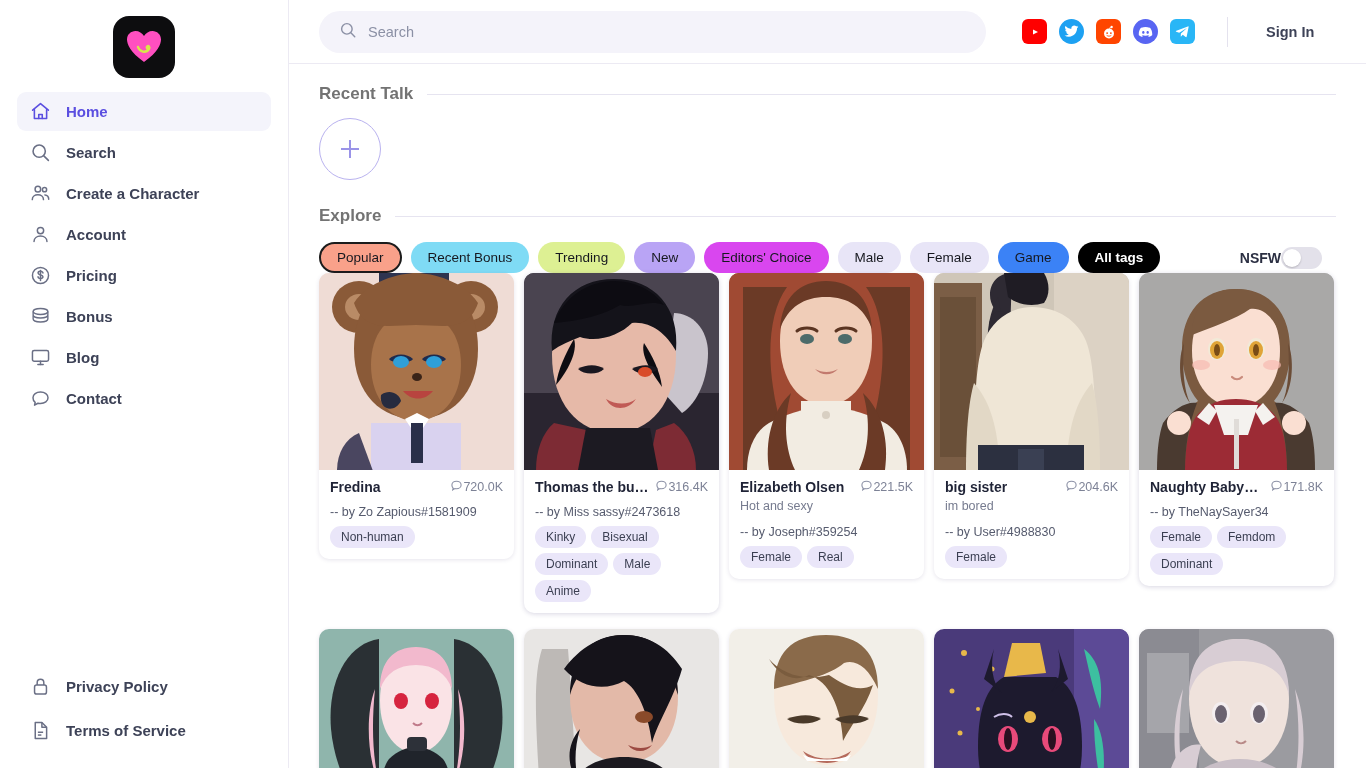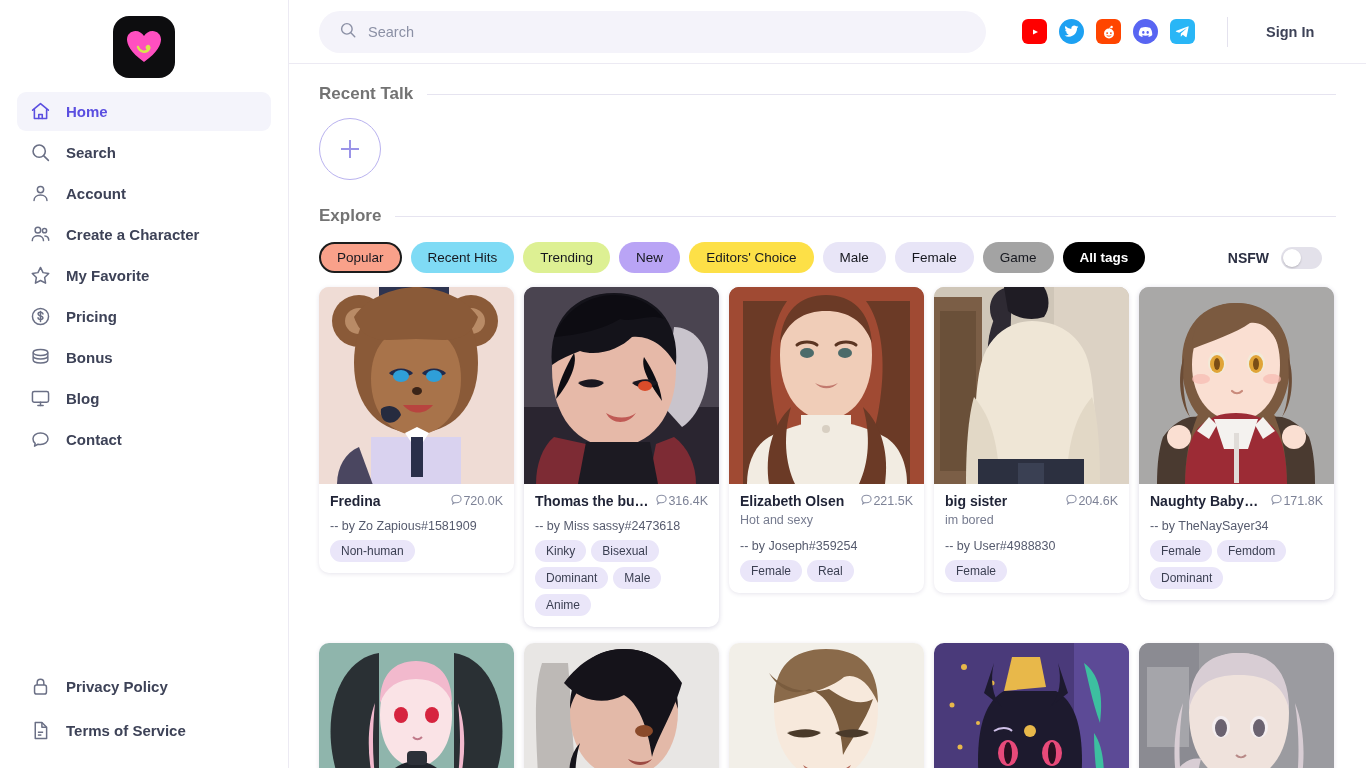--- a/index.html
+++ b/index.html
@@ -70,27 +70,27 @@
   .plus::after { top: 8px; left: 0; height: 2px; width: 18px; }
 
   .tags-row { display: flex; align-items: center; gap: 9px; margin-top: 16px; }
   .tag {
     height: 31px; padding: 0 16px; border-radius: 16px; font-size: 13.5px;
     display: flex; align-items: center; justify-content: flex-start; cursor: pointer;
     color: #16181f; white-space: nowrap; border: 1px solid transparent;
   }
   .tag.sel { border: 2px solid #1c1c1c; font-weight: normal; }
   .tag.dark { background: #000; color: #fff; font-weight: bold; }
-  .nsfw-wrap { margin-left: auto; display: flex; align-items: center; gap: 12px; padding-right: 14px; }
+  .nsfw-wrap { margin-left: auto; display: flex; align-items: center; padding-right: 14px; }
   .nsfw-label { font-size: 14px; font-weight: bold; color: #2b2f42; }
   .toggle { width: 41px; height: 22px; border-radius: 11px; background: #e3e1ea; position: relative; cursor: pointer; }
   .toggle .knob { position: absolute; top: 2px; left: 2px; width: 18px; height: 18px; border-radius: 50%; background: #fff; box-shadow: 0 1px 2px rgba(0,0,0,.2); }
 
   
-  .grid { display: grid; grid-template-columns: repeat(5, 195px); gap: 0 10px; margin-top: 14px; }
+  .grid { display: grid; grid-template-columns: repeat(5, 195px); gap: 0 10px; }
   .card {
     border-radius: 10px; background: #fff; overflow: hidden; cursor: pointer;
     box-shadow: 0 1px 4px rgba(60,50,110,.13); align-self: start;
   }
   .card.hl { box-shadow: 0 1px 5px rgba(60,50,110,.2); }
   .thumb { width: 100%; height: 197px; position: relative; overflow: hidden; }
   .card-body { padding: 9px 11px 11px; }
   .card-top { display: flex; align-items: flex-start; justify-content: space-between; gap: 6px; }
   .card-name {
     font-size: 14px; font-weight: bold; color: #1f2336;
@@ -135,47 +135,39 @@
               <circle cx="10.5" cy="10.5" r="7"></circle>
               <path d="M15.8 15.8 21 21"></path>
             </svg>
         </span>
         <span>Search</span>
       </div>
 
       <div class="nav-item">
         <span class="ico">
           <svg width="21" height="21" viewBox="0 0 24 24" fill="none" stroke="#6a6f85" stroke-width="1.7" stroke-linecap="round">
-              <circle cx="12" cy="7.5" r="3.6"></circle>
-              <path d="M4.6 20c0-4 3.4-6.2 7.4-6.2s7.4 2.2 7.4 6.2"></path>
-            </svg>
-        </span>
-        <span>Account</span>
-      </div>
-
-      <div class="nav-item">
-        <span class="ico">
-          <svg width="21" height="21" viewBox="0 0 24 24" fill="none" stroke="#6a6f85" stroke-width="1.7" stroke-linecap="round">
               <circle cx="9" cy="7" r="3.2"></circle>
               <path d="M2.6 19c0-3.6 2.9-5.6 6.4-5.6s6.4 2 6.4 5.6"></path>
               <circle cx="16.6" cy="7.6" r="2.4"></circle>
               <path d="M17 13.6c2.6.2 4.4 2.1 4.4 5"></path>
             </svg>
         </span>
         <span>Create a Character</span>
       </div>
 
       <div class="nav-item">
         <span class="ico">
-          <svg width="21" height="21" viewBox="0 0 24 24" fill="none" stroke="#6a6f85" stroke-width="1.7" stroke-linejoin="round">
-              <path d="M12 2.8l2.9 5.9 6.5.95-4.7 4.6 1.1 6.5L12 17.7l-5.8 3.05 1.1-6.5-4.7-4.6 6.5-.95z"></path>
-            </svg>
-        </span>
-        <span>My Favorite</span>
-      </div>
+          <svg width="21" height="21" viewBox="0 0 24 24" fill="none" stroke="#6a6f85" stroke-width="1.7" stroke-linecap="round">
+              <circle cx="12" cy="7.5" r="3.6"></circle>
+              <path d="M4.6 20c0-4 3.4-6.2 7.4-6.2s7.4 2.2 7.4 6.2"></path>
+            </svg>
+        </span>
+        <span>Account</span>
+      </div>
+
 
       <div class="nav-item">
         <span class="ico">
           <svg width="21" height="21" viewBox="0 0 24 24" fill="none" stroke="#6a6f85" stroke-width="1.7" stroke-linecap="round">
               <circle cx="12" cy="12" r="9.2"></circle>
               <path d="M12 6.3v11.4"></path>
               <path d="M14.8 9.1c0-1.1-1.3-1.9-2.8-1.9s-2.8.8-2.8 2c0 2.8 5.6 1.5 5.6 4.3 0 1.2-1.3 2-2.8 2s-2.8-.8-2.8-2"></path>
             </svg>
         </span>
         <span>Pricing</span>
@@ -302,38 +294,38 @@
       <div class="sec-head">
         <div class="sec-title">Explore</div>
         <div class="sec-line"></div>
       </div>
 
       <div class="tags-row">
         <div class="tag sel" style="background:#F9A18A">
           <span>Popular</span>
           </div>
         <div class="tag" style="background:#7FDBF5">
-          <span>Recent Hits</span>
+          <span>Recent Bonus</span>
           </div>
         <div class="tag" style="background:#DDF093">
           <span>Trending</span>
           </div>
         <div class="tag" style="background:#B9A4F5">
           <span>New</span>
           </div>
-        <div class="tag" style="background:#fde047">
+        <div class="tag" style="background:#d946ef">
           <span>Editors' Choice</span>
           </div>
         <div class="tag" style="background:#E8E5F7">
           <span>Male</span>
           </div>
         <div class="tag" style="background:#E8E5F7">
           <span>Female</span>
           </div>
-        <div class="tag" style="background:#a3a3a3">
+        <div class="tag" style="background:#3b82f6">
           <span>Game</span>
           </div>
         <div class="tag dark">
           <span>All tags</span>
           </div>
 
         <div class="nsfw-wrap">
           <span class="nsfw-label">NSFW</span>
           <span class="toggle">
               <span class="knob"></span>

